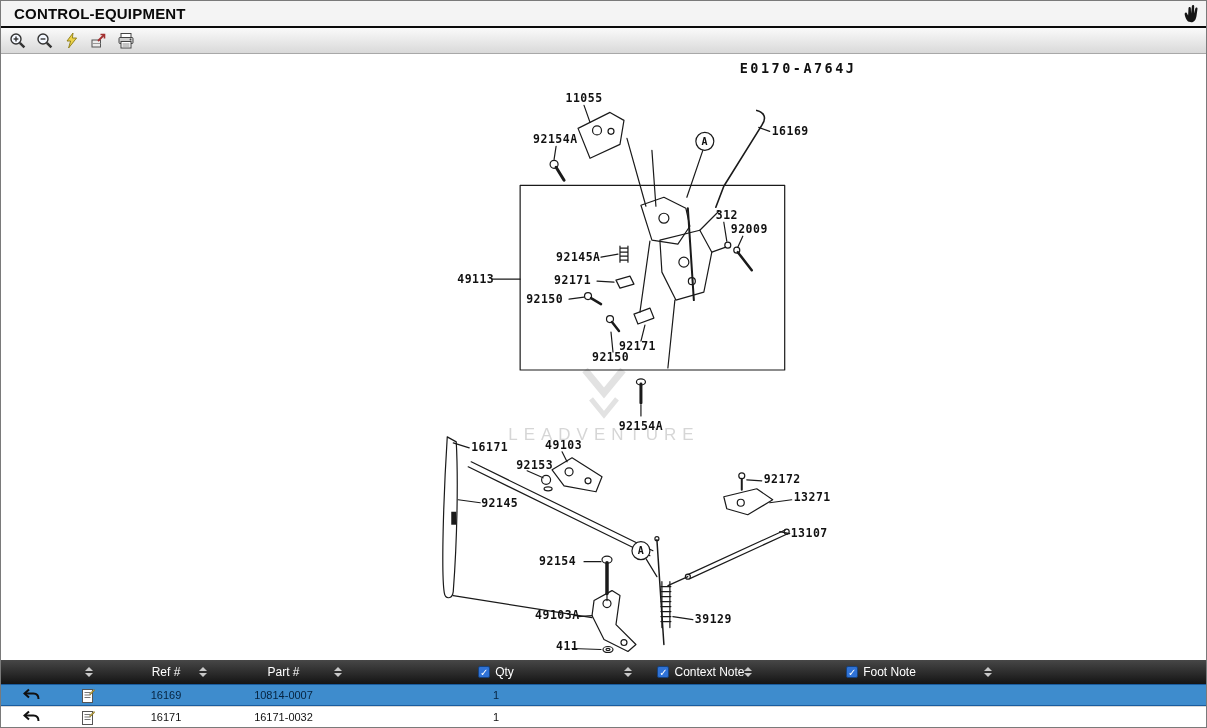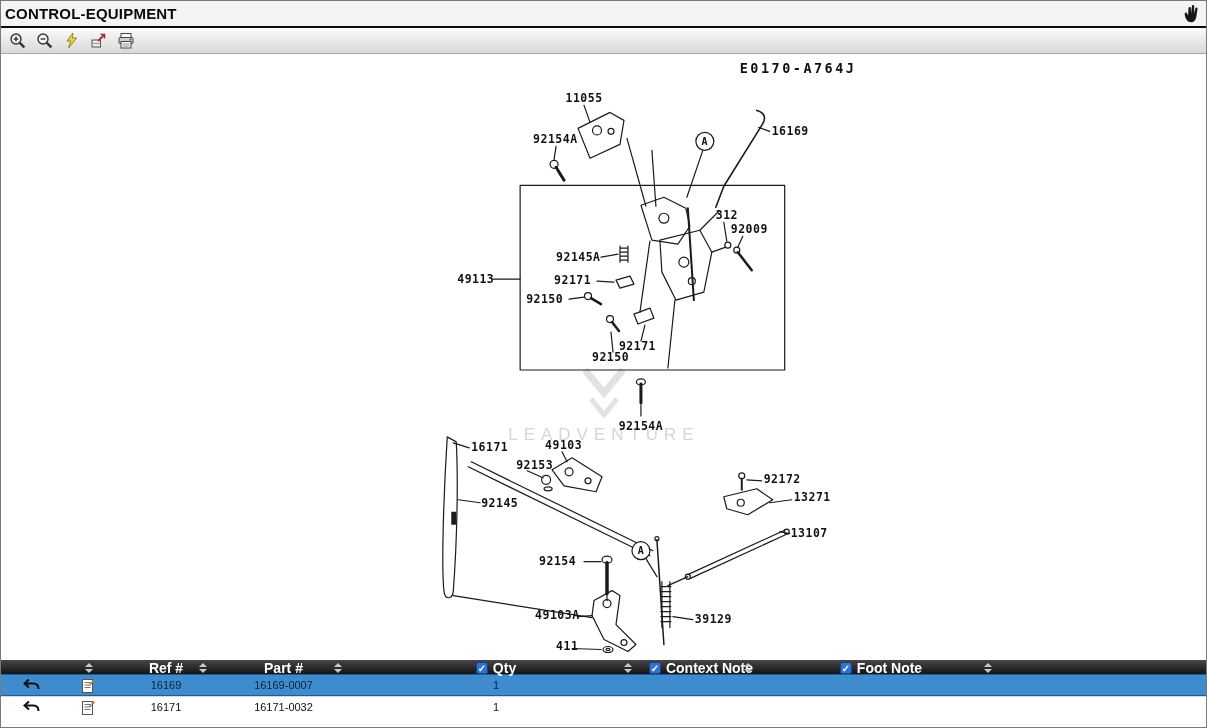--- a/index.html
+++ b/index.html
@@ -4,21 +4,21 @@
 <style>
   * { margin:0; padding:0; box-sizing:border-box; }
   body { background:#cfcfcf; font-family:"Liberation Sans", sans-serif; }
   .window{
     width:1207px; height:728px; background:#fff;
     border:1px solid #7a7a7a; position:relative; overflow:hidden;
   }
   
   .titlebar{
     height:27px; background:#f4f4f4; border-bottom:2px solid #0a0a0a;
-    display:flex; align-items:center; padding:0 4px; position:relative;
+    display:flex; align-items:center; padding:0 13px; position:relative;
   }
   .title{ font-size:15px; font-weight:bold; color:#0a0a0a; letter-spacing:0.2px; }
   .hand-btn{ position:absolute; right:6px; top:2px; background:none; border:none; cursor:pointer; padding:0; }
   
   .toolbar{
     height:26px; background:linear-gradient(#fafafa,#d9d9d9);
     border-bottom:1px solid #a8a8a8; display:flex; align-items:center; padding:0 6px; gap:5px;
   }
   .tool-btn{ width:22px; height:22px; background:none; border:none; cursor:pointer;
     display:flex; align-items:center; justify-content:center; padding:0; }
@@ -34,22 +34,22 @@
   .wm-logo{ stroke:#e2e2e2; fill:none; }
   .circled-ref{ fill:#fff; stroke:#1a1a1a; stroke-width:1.2; }
   .circled-text{ font-size:10px; }
   
   .grid{ width:100%; }
   .thead, .trow{
     display:grid;
     grid-template-columns:60px 55px 100px 135px 290px 120px 240px 1fr;
   }
   .thead{
-    height:14px; background:linear-gradient(#474747,#141414);
-    color:#fff; font-size:14px; font-weight:bold;
+    height:24px; background:linear-gradient(#474747,#141414);
+    color:#fff; font-size:12px; font-weight:normal;
   }
   .th{ position:relative; display:flex; align-items:center; justify-content:center; gap:5px; }
   .sort{ display:flex; flex-direction:column; gap:2px; }
   .sort.abs{ position:absolute; right:9px; top:50%; transform:translateY(-50%); }
   .sort i{ display:block; width:0; height:0; border-left:4px solid transparent; border-right:4px solid transparent; }
   .sort .up{ border-bottom:4px solid #c9c9c9; }
   .sort .down{ border-top:4px solid #c9c9c9; }
   .cb{ width:12px; height:12px; background:#2f72d6; border:1px solid #16427e; border-radius:2px;
     display:inline-block; text-align:center; line-height:11px; font-size:10px; color:#fff; cursor:pointer; }
   .cb::after{ content:"\2713"; }
@@ -338,21 +338,21 @@
           <svg width="13" height="15" viewBox="0 0 13 15">
             <rect x="0.5" y="1.5" width="10" height="13" fill="#fff" stroke="#555" stroke-width="1"></rect>
             <line x1="2.5" y1="4.5" x2="8.5" y2="4.5" stroke="#777" stroke-width="1"></line>
             <line x1="2.5" y1="7" x2="8.5" y2="7" stroke="#777" stroke-width="1"></line>
             <line x1="2.5" y1="9.5" x2="8.5" y2="9.5" stroke="#777" stroke-width="1"></line>
             <path d="M7.5 6 L12 1.5 L12.8 2.3 L8.3 6.8 Z" fill="#e5c54a" stroke="#6b5c18" stroke-width="0.7"></path>
           </svg>
         </button>
       </div>
       <div class="td">16169</div>
-      <div class="td">16169-0007</div>
+      <div class="td">10814-0007</div>
       <div class="td">1</div>
       <div class="td"></div>
       <div class="td"></div>
     </div>
 
     <div class="trow">
       <div class="td">
         <button class="icon-btn">
           <svg width="17" height="14" viewBox="0 0 17 14">
             <path d="M6 1.5 L1.5 5.5 L6 9.5" stroke="#111" stroke-width="2" fill="none"></path>

